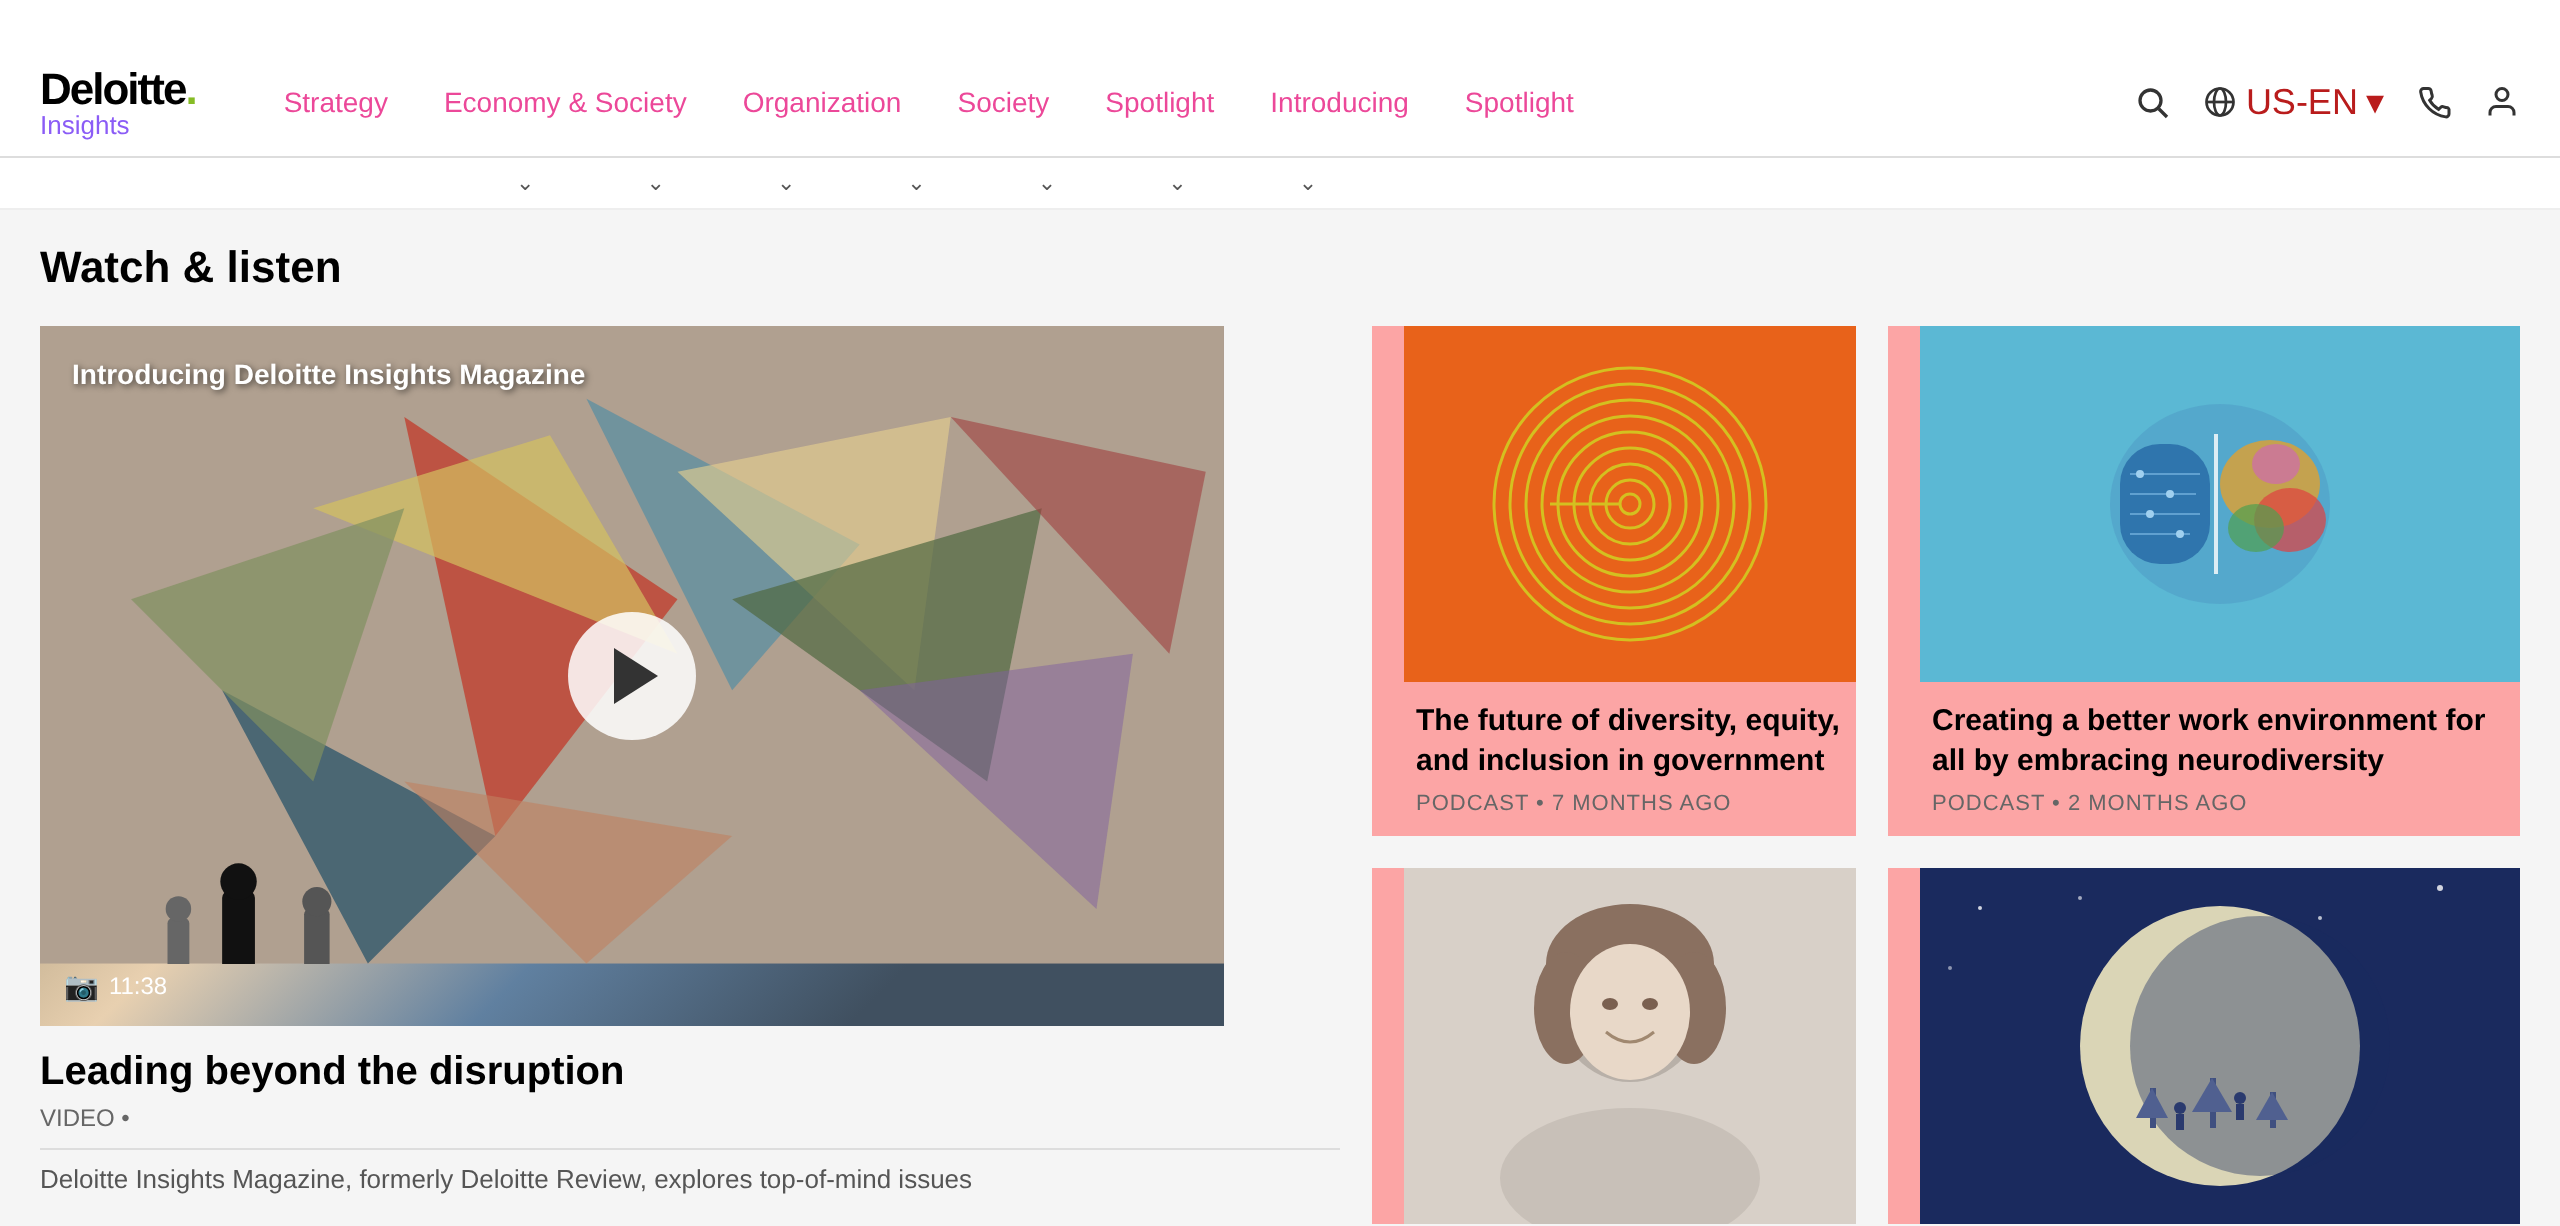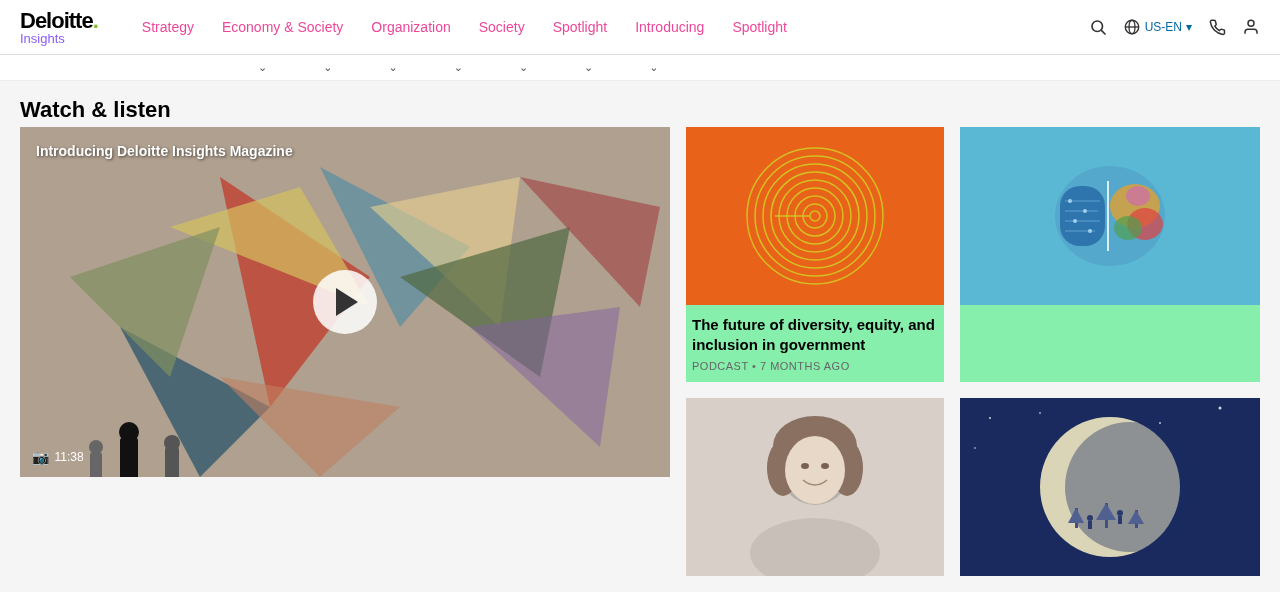--- a/index.html
+++ b/index.html
@@ -6,20 +6,21 @@
     body { font-family: Arial, sans-serif; background: #fff; width: 1280px; overflow-x: hidden; }
 
     
     .header {
       display: flex;
       align-items: center;
       padding: 0 20px;
       height: 55px;
       border-bottom: 1px solid #ddd;
       background: #fff;
+      margin-top: 24px;
     }
     .logo-area {
       display: flex;
       flex-direction: column;
       margin-right: 30px;
       line-height: 1;
     }
     .logo-deloitte {
       font-size: 22px;
       font-weight: 900;
@@ -58,22 +59,22 @@
       cursor: pointer;
       font-size: 18px;
       color: #333;
       display: flex;
       align-items: center;
     }
     .lang-btn {
       display: flex;
       align-items: center;
       gap: 4px;
-      font-size: 12px;
-      color: #0369a1;
+      font-size: 18px;
+      color: #b91c1c;
       cursor: pointer;
       border: none;
       background: none;
     }
 
     
     .dropdown-row {
       display: flex;
       padding: 6px 20px 6px 230px;
       gap: 0;
@@ -89,37 +90,37 @@
 
     
     .main-content {
       padding: 16px 20px;
       background: #f5f5f5;
     }
     .section-title {
       font-size: 22px;
       font-weight: 700;
       color: #000;
-      margin-bottom: 4px;
+      margin-bottom: 16px;
     }
 
     
     .content-grid {
       display: grid;
       grid-template-columns: 650px 1fr 1fr;
       gap: 16px;
     }
 
     
     .main-card {
       grid-row: 1 / 3;
     }
     .video-thumb {
       position: relative;
-      width: 650px;
+      width: 592px;
       height: 350px;
       background: linear-gradient(135deg, #c8b8a0 0%, #a09070 20%, #e8d0b0 40%, #6080a0 60%, #405060 80%);
       overflow: hidden;
       cursor: pointer;
     }
     .video-overlay-label {
       position: absolute;
       top: 16px;
       left: 16px;
       color: #fff;
@@ -167,22 +168,23 @@
     }
 
     
     .geo-art {
       position: absolute;
       top: 0; left: 0; right: 0; bottom: 0;
     }
 
     
     .card {
-      background: #86efac;
-      cursor: pointer;
+      background: #fca5a5;
+      cursor: pointer;
+      padding-left: 16px;
     }
     .card-img {
       width: 100%;
       height: 178px;
       overflow: hidden;
       position: relative;
     }
     .card-img-orange {
       background: #E8621A;
       display: flex;
@@ -353,20 +355,28 @@
         </svg>
         <div class="video-overlay-label">Introducing Deloitte Insights Magazine</div>
         <div class="play-btn">
           <div class="play-icon"></div>
         </div>
         <div class="video-duration">
           <span class="cam-icon">📷</span>
           <span>11:38</span>
         </div>
       </div>
+      <div class="main-card-body">
+        <div class="main-card-title">Leading beyond the disruption</div>
+        <div class="main-card-meta">
+          <span>VIDEO •</span>
+        </div>
+        <div style="border-top:1px solid #ddd; margin: 6px 0;"></div>
+        <div class="main-card-desc">Deloitte Insights Magazine, formerly Deloitte Review, explores top-of-mind issues</div>
+      </div>
     </div>
 
     <div class="card">
       <div class="card-img card-img-orange">
         <svg width="160" height="160" viewBox="0 0 160 160">
 
           <line x1="40" y1="80" x2="75" y2="80" stroke="#d4c020" stroke-width="1.5"></line>
           <circle cx="80" cy="80" r="5" fill="none" stroke="#d4c020" stroke-width="1.5"></circle>
           <circle cx="80" cy="80" r="12" fill="none" stroke="#d4c020" stroke-width="1.5"></circle>
           <circle cx="80" cy="80" r="20" fill="none" stroke="#d4c020" stroke-width="1.5"></circle>
@@ -406,20 +416,28 @@
           <ellipse cx="108" cy="60" rx="12" ry="10" fill="#d060c0" opacity="0.6"></ellipse>
 
           <line x1="78" y1="45" x2="78" y2="115" stroke="#fff" stroke-width="2" opacity="0.8"></line>
 
           <circle cx="40" cy="65" r="2" fill="#a0d0f0"></circle>
           <circle cx="55" cy="75" r="2" fill="#a0d0f0"></circle>
           <circle cx="45" cy="85" r="2" fill="#a0d0f0"></circle>
           <circle cx="60" cy="95" r="2" fill="#a0d0f0"></circle>
         </svg>
       </div>
+      <div class="card-body">
+        <div class="card-title">Creating a better work environment for all by embracing neurodiversity</div>
+        <div class="card-meta">
+          <span>PODCAST</span>
+          <span> • </span>
+          <span>2 months ago</span>
+        </div>
+      </div>
     </div>
 
     <div class="card">
       <div class="portrait-placeholder">
         <svg class="portrait-svg" viewBox="0 0 300 178" preserveAspectRatio="xMidYMid slice">
           <rect width="300" height="178" fill="#d8d0c8"></rect>
 
           <ellipse cx="150" cy="65" rx="38" ry="42" fill="#b8b0a8"></ellipse>
 
           <ellipse cx="150" cy="48" rx="42" ry="30" fill="#8a7060"></ellipse>

